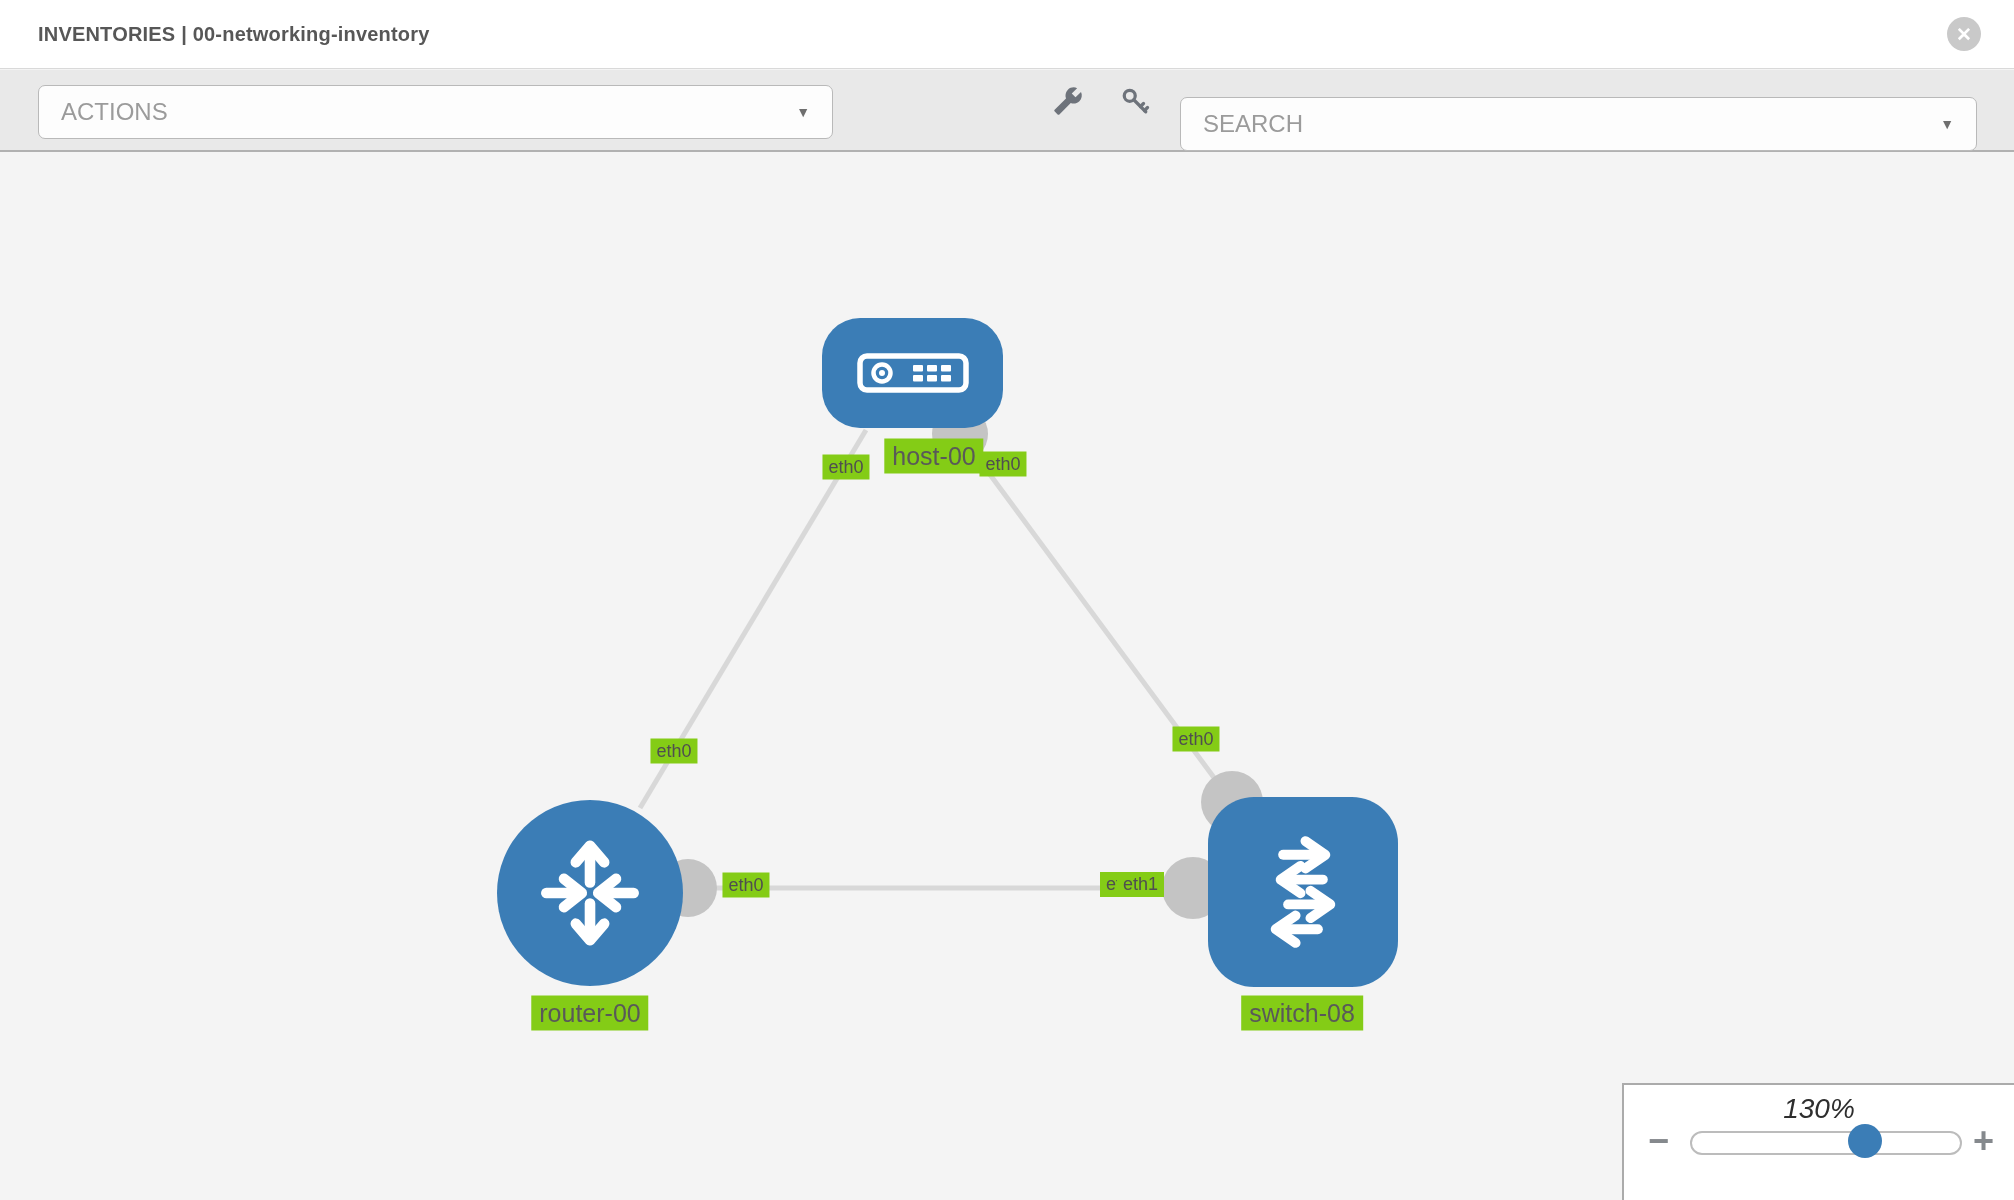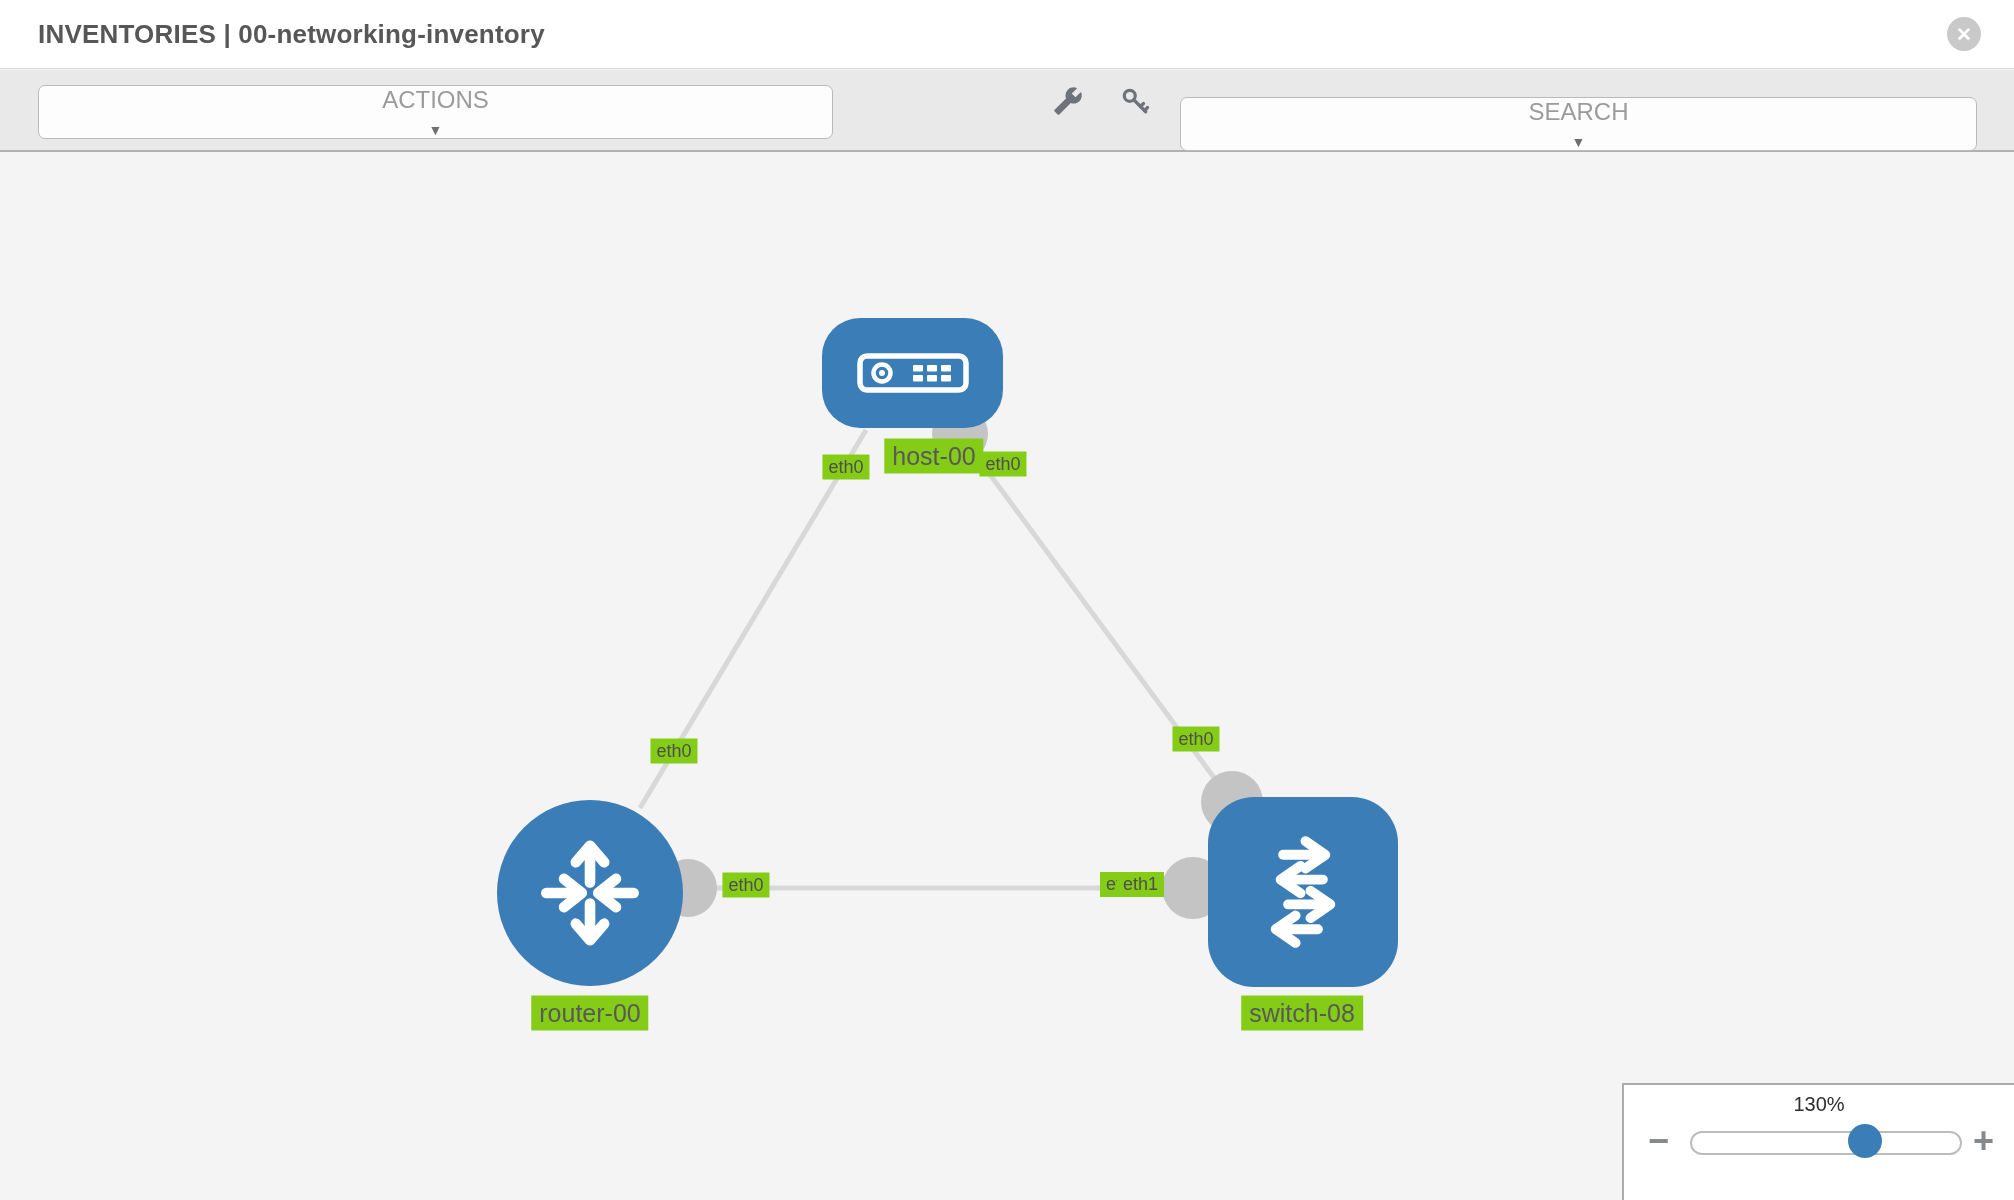--- a/index.html
+++ b/index.html
@@ -1,32 +1,32 @@
 <!DOCTYPE html>
 <html style="--node-blue: #3b7db6;"><head>
 <meta charset="utf-8">
 <style>
   html,body{margin:0;padding:0;background:#ffffff;font-family:"Liberation Sans","DejaVu Sans",sans-serif;}
   .app{position:relative;width:2014px;height:1200px;overflow:hidden;background:#f4f4f4;}
 
   
   .topbar{position:absolute;top:0;left:0;width:2014px;height:69px;background:#ffffff;
           border-bottom:1px solid #d9d9d9;display:flex;align-items:center;box-sizing:border-box;padding-left:38px;}
-  .page-title{font-size:26px;font-weight:bold;color:#575757;letter-spacing:.2px;}
+  .page-title{font-size:20px;font-weight:bold;color:#575757;letter-spacing:.2px;}
   .close-btn{position:absolute;right:33px;top:17px;width:34px;height:34px;border-radius:50%;
              background:#c9c9c9;border:none;padding:0;cursor:pointer;
              display:flex;align-items:center;justify-content:center;}
   .close-btn span{color:#ffffff;font-size:19px;font-weight:bold;line-height:1;}
 
   
   .toolbar{position:absolute;top:70px;left:0;width:2014px;height:82px;background:#e9e9e9;
            border-bottom:2px solid #b1b1b1;box-sizing:border-box;}
   .dd{position:absolute;top:15px;height:54px;background:#fdfdfd;border:1px solid #b9b9b9;border-radius:7px;
       box-sizing:border-box;display:flex;align-items:center;justify-content:space-between;
-      padding:0 22px;cursor:pointer;flex-direction:column;}
+      padding:0 22px;cursor:pointer;}
   .dd-actions{left:38px;width:795px;}
   .dd-search{left:1180px;width:797px;margin-top:12px;}
   .dd-label{font-size:24px;color:#9b9b9b;}
   .caret{font-size:14px;color:#6f6f6f;}
   .tool{position:absolute;top:14px;width:34px;height:34px;display:flex;align-items:center;
         justify-content:center;cursor:pointer;background:none;border:none;padding:0;}
   .tool-wrench{left:1051px;}
   .tool-key{left:1118px;}
 
   
@@ -41,21 +41,21 @@
   .chip{position:absolute;z-index:4;background:#84cc16;white-space:nowrap;cursor:default;}
   .node-chip{font-size:25px;color:#595959;padding:3px 8px;transform:translate(-50%,-50%);}
   .if-chip{font-size:18px;color:#4f4f4f;padding:2px 6px;transform:translate(-50%,-50%);}
   .if-chip.abs{transform:none;}
   .if-chip.ghost{width:26px;overflow:hidden;padding-right:0;}
 
   
   .zoom-panel{position:absolute;left:1622px;top:1083px;width:392px;height:117px;background:#ffffff;
               border-top:2px solid #ababab;border-left:2px solid #ababab;box-sizing:border-box;z-index:6;}
   .zoom-value{position:absolute;top:8px;left:0;width:100%;text-align:center;
-              font-size:20px;color:#2e2e2e;}
+              font-size:28px;color:#2e2e2e;font-style:italic;}
   .zoom-minus,.zoom-plus{position:absolute;top:36px;font-size:36px;font-weight:bold;color:#85898d;
               line-height:40px;cursor:pointer;user-select:none;}
   .zoom-minus{left:24px;}
   .zoom-plus{left:349px;}
   .zoom-track{position:absolute;left:66px;top:46px;width:268px;height:20px;background:#ffffff;
               border:2px solid #bcbcbc;border-radius:12px;cursor:pointer;}
   .zoom-knob{position:absolute;left:156px;top:-9px;width:34px;height:34px;border-radius:50%;
              background:var(--node-blue,#3b7db6);cursor:grab;}
 </style>
 </head>

